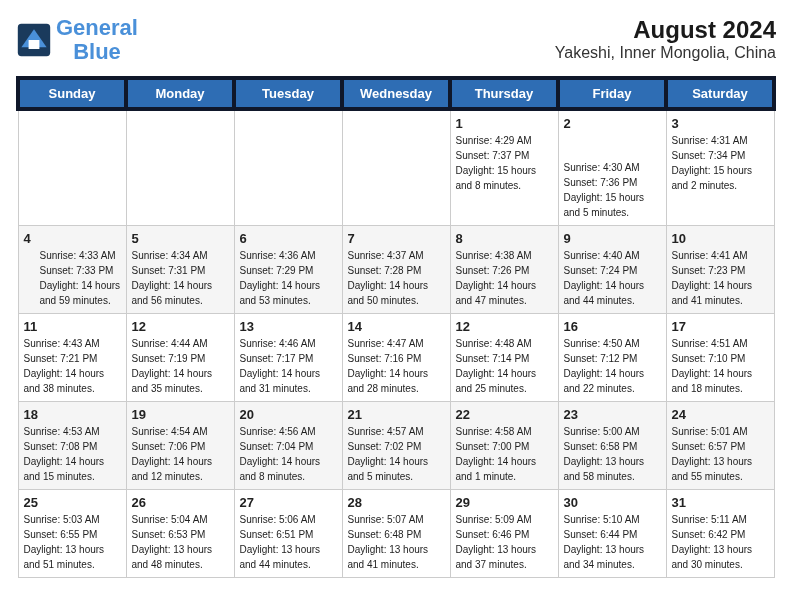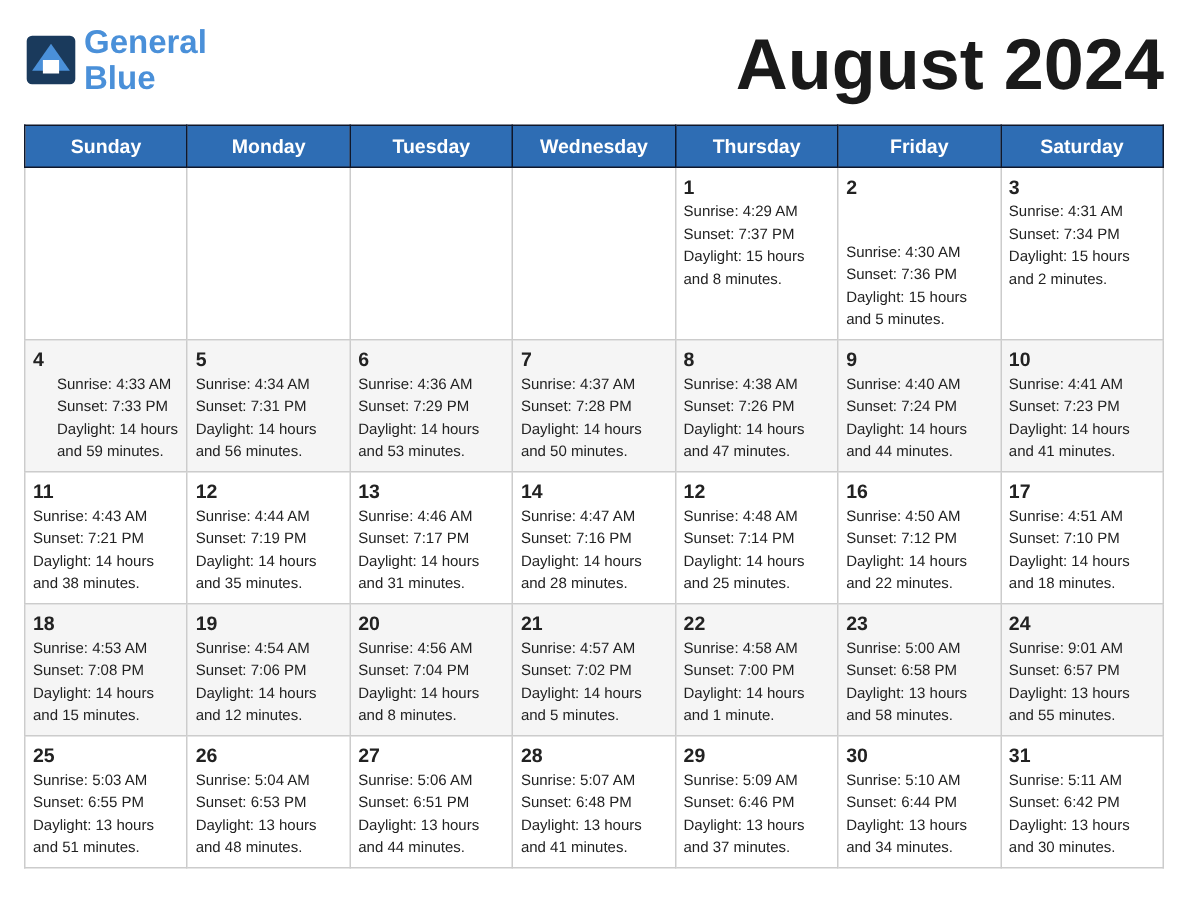--- a/index.html
+++ b/index.html
@@ -12,60 +12,61 @@
     }
     .header {
       display: flex;
       justify-content: space-between;
       align-items: flex-start;
       margin-bottom: 12px;
     }
     .logo {
       display: flex;
       align-items: center;
+      text-align: center;
     }
     .logo-text {
       font-size: 22px;
       font-weight: bold;
       color: #1a3a5c;
       line-height: 1.1;
     }
     .logo-text span {
       color: #4a90d9;
     }
     .logo-icon {
       width: 36px;
       height: 36px;
       margin-right: 4px;
     }
     .title-block {
       text-align: right;
     }
     .calendar-title {
-      font-size: 48px;
+      font-size: 24px;
       font-weight: bold;
       color: #1a1a1a;
       text-align: right;
     }
     .calendar-subtitle {
       font-size: 16px;
       color: #333;
     }
     table {
       width: 100%;
       border-collapse: collapse;
       table-layout: fixed;
     }
     thead tr th {
       background-color: #2e6db4;
       color: #fff;
       text-align: center;
       font-size: 13px;
       padding: 6px 4px;
-      border: 1px solid #0f172a;
+      border: 4px solid #0f172a;
     }
     tbody tr td {
       vertical-align: top;
       border: 1px solid #ccc;
       padding: 5px 5px;
       font-size: 10.5px;
       color: #222;
       min-height: 80px;
       background: #fff;
     }
@@ -99,20 +100,21 @@
     </svg>
     <div>
       <div class="logo-text">
         <span>General</span><br>
         <span style="color:#4a90d9">Blue</span>
       </div>
     </div>
   </div>
   <div class="title-block">
     <div class="calendar-title">August 2024</div>
+    <div class="calendar-subtitle">Yakeshi, Inner Mongolia, China</div>
   </div>
 </div>
 
 <table>
   <thead>
     <tr>
     <th>Sunday</th>
         <th>Monday</th>
         <th>Tuesday</th>
         <th>Wednesday</th>
@@ -289,21 +291,21 @@
         </td>
         <td>
           <span class="day-num">23</span>
           <div class="day-info" style="white-space: pre-line;">Sunrise: 5:00 AM
 Sunset: 6:58 PM
 Daylight: 13 hours
 and 58 minutes.</div>
         </td>
         <td>
           <span class="day-num">24</span>
-          <div class="day-info" style="white-space: pre-line;">Sunrise: 9:01 AM
+          <div class="day-info" style="white-space: pre-line;">Sunrise: 5:01 AM
 Sunset: 6:57 PM
 Daylight: 13 hours
 and 55 minutes.</div>
         </td>
       </tr>
       <tr>
         <td>
           <span class="day-num">25</span>
           <div class="day-info" style="white-space: pre-line;">Sunrise: 5:03 AM
 Sunset: 6:55 PM

